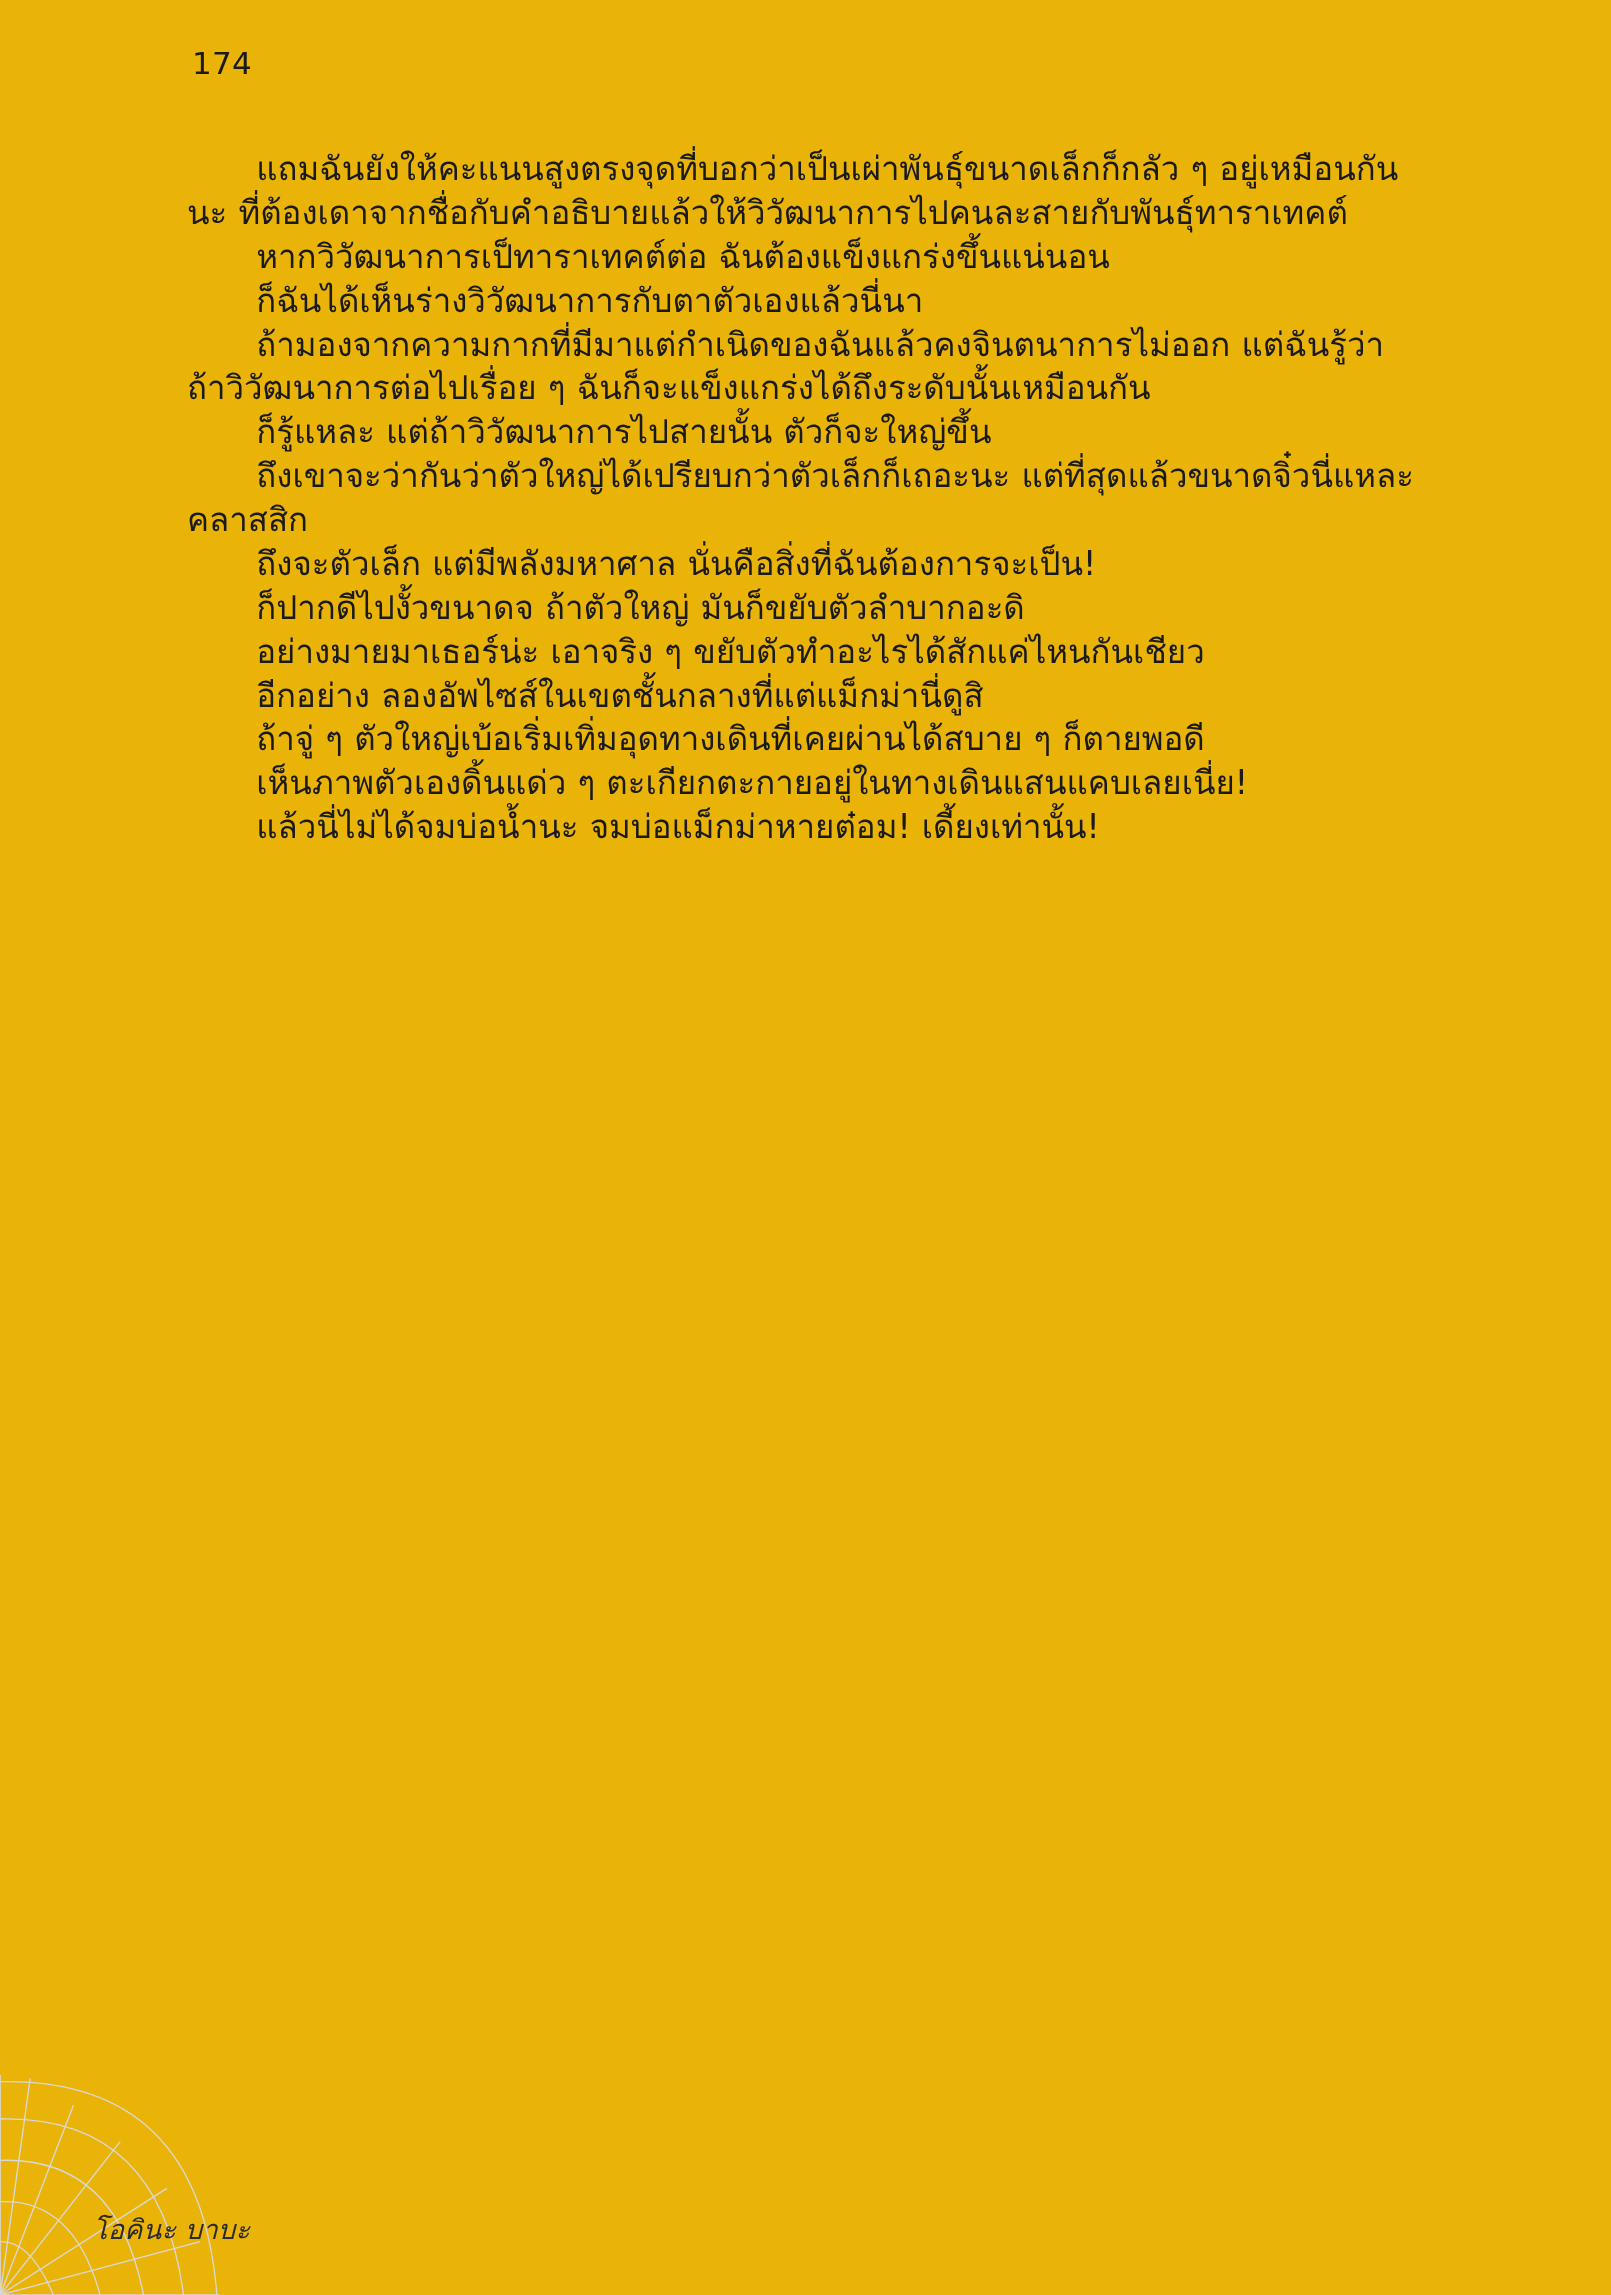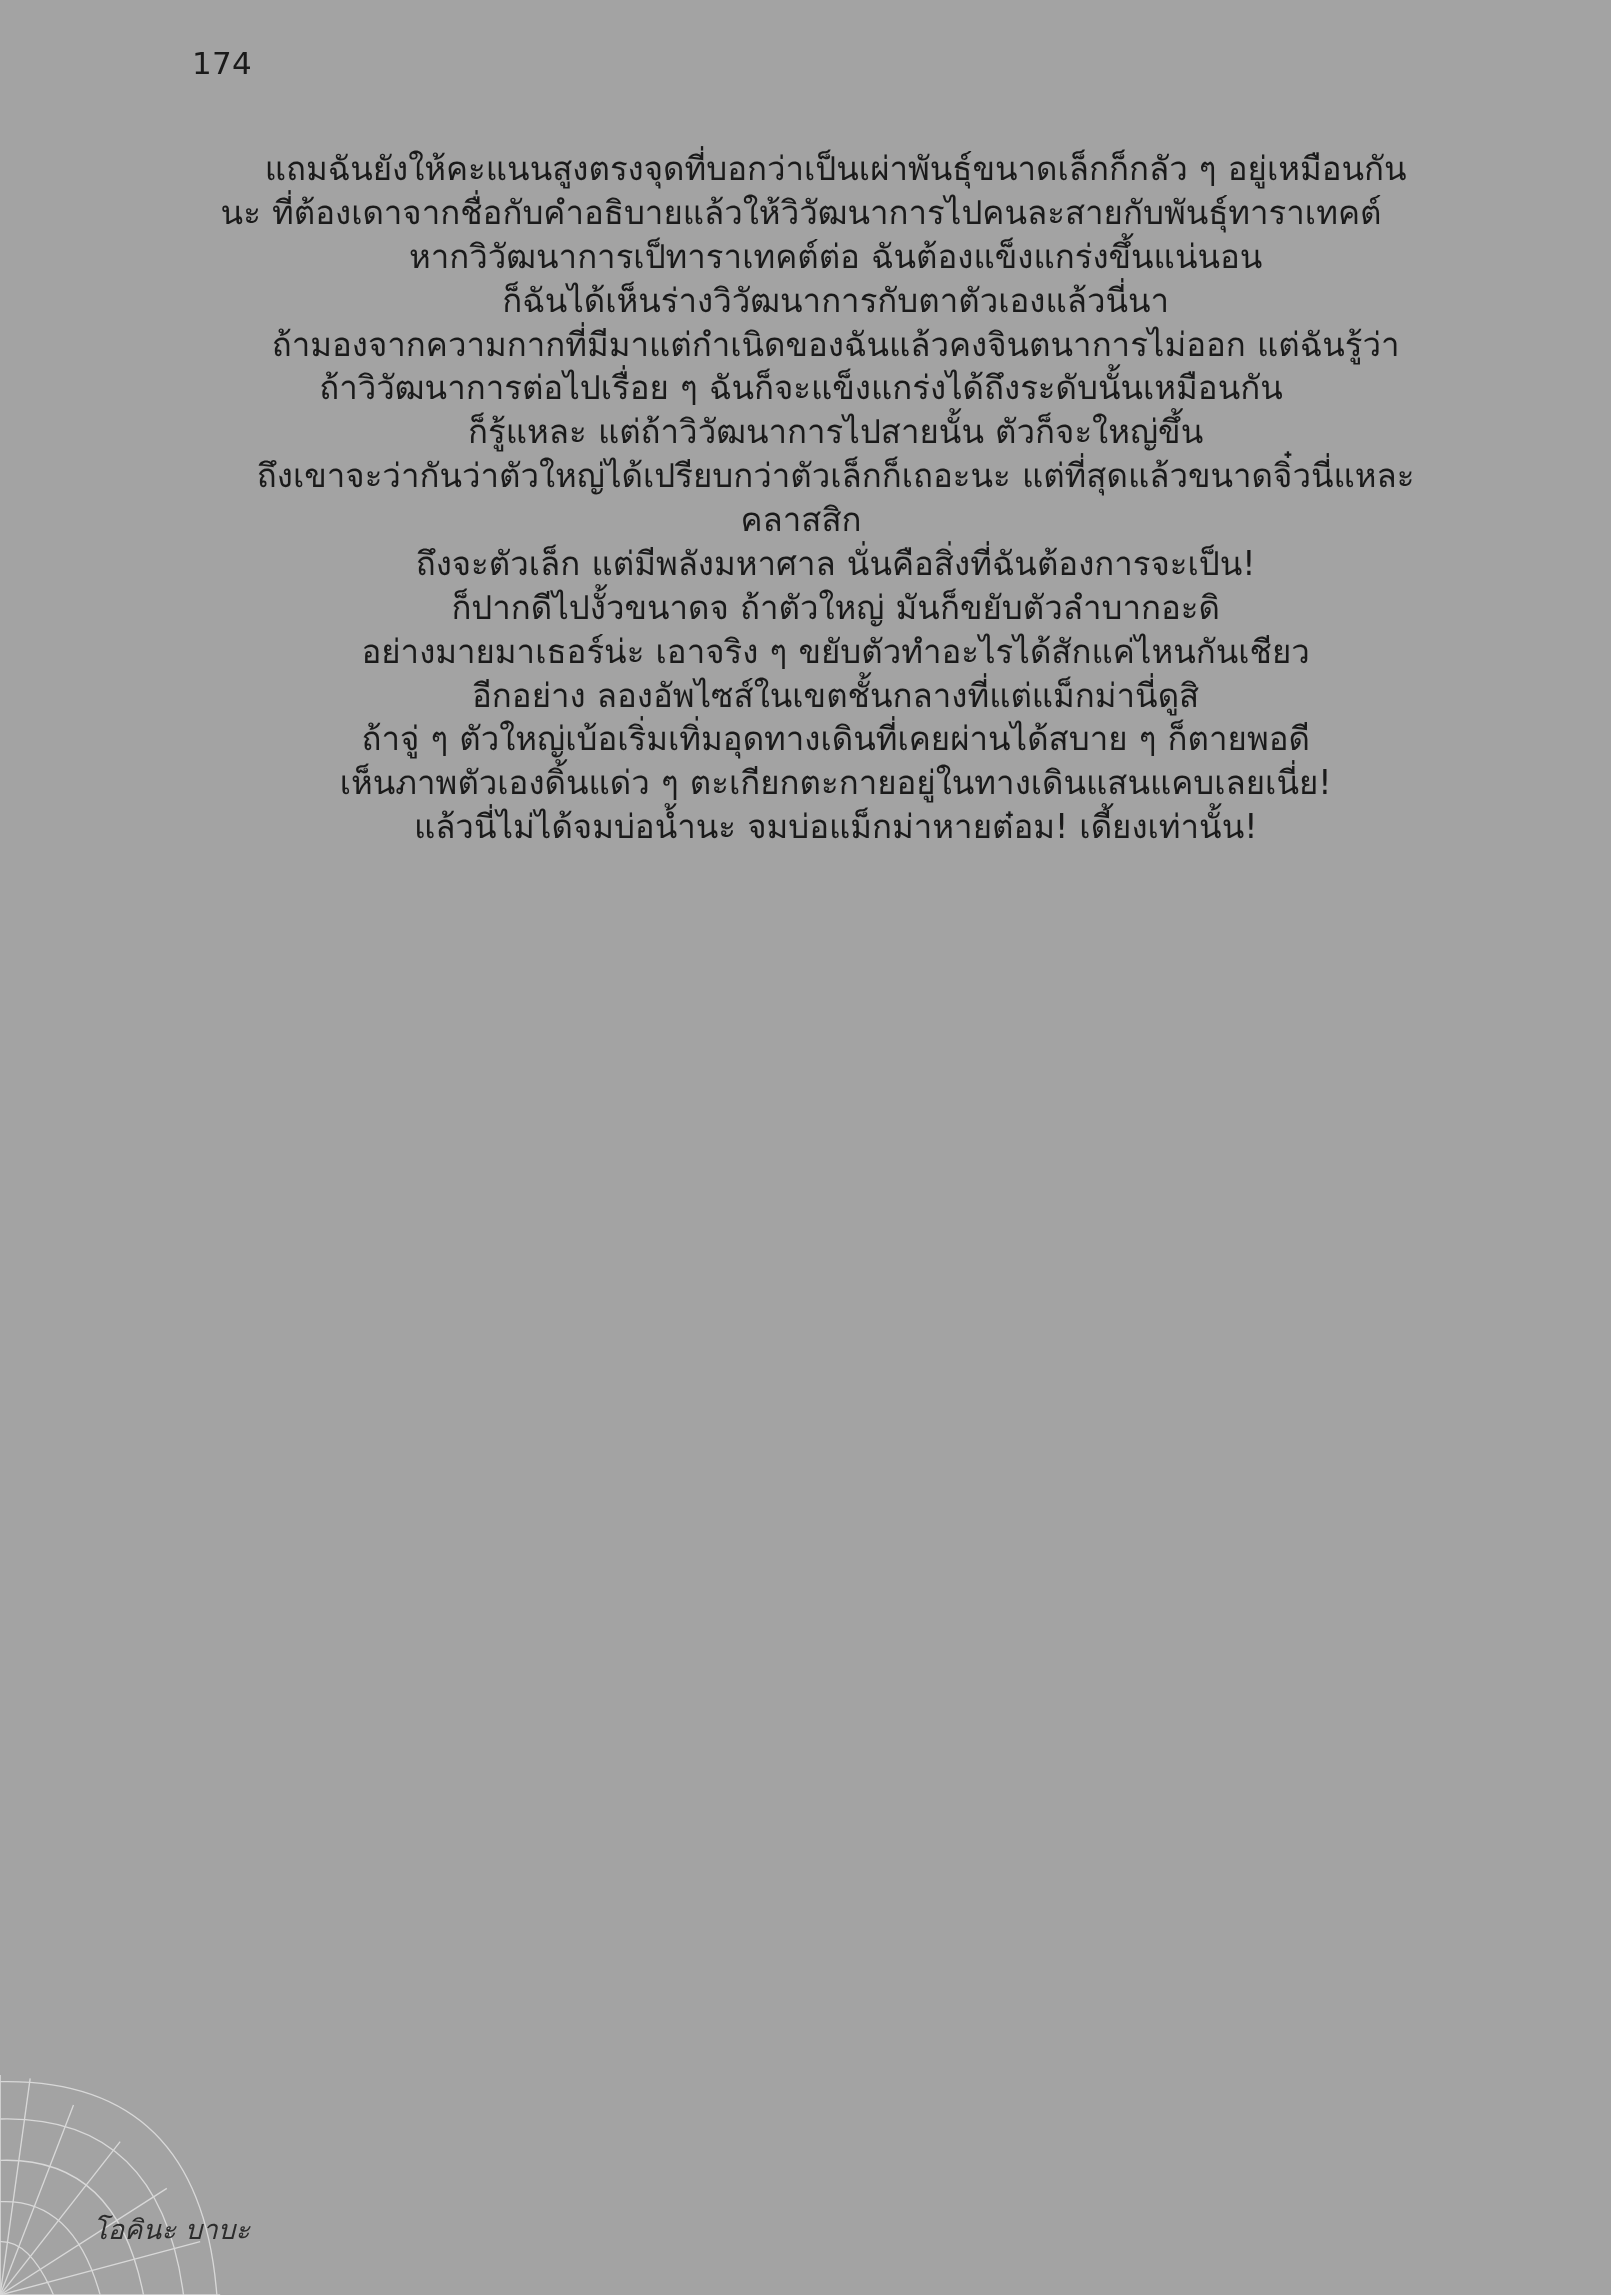--- a/index.html
+++ b/index.html
@@ -12,21 +12,21 @@
     height: 2295px;
     position: relative;
     font-family: "DejaVu Sans", sans-serif;
     color: #1a1a1a;
     overflow: hidden;
   }
 
   .page {
     position: absolute;
     inset: 0;
-    background: #a3a3a3;
+    background: #eab308;
   }
 
   
   .page-number {
     position: absolute;
     top: 48px;
     left: 192px;
     font-size: 31px;
     line-height: 1;
     letter-spacing: 0.3px;
@@ -40,21 +40,21 @@
     top: 147px;
     left: 187px;
     width: 1228px;
   }
 
   .para {
     margin: 0;
     font-size: 33px;
     line-height: 1.33;
     text-indent: 2.1em;
-    text-align: center;
+    text-align: left;
     color: #1a1a1a;
     word-spacing: 0.02em;
     font-family: "DejaVu Sans", sans-serif;
   }
 
   
   .web {
     position: absolute;
     left: 0;
     bottom: 0;

